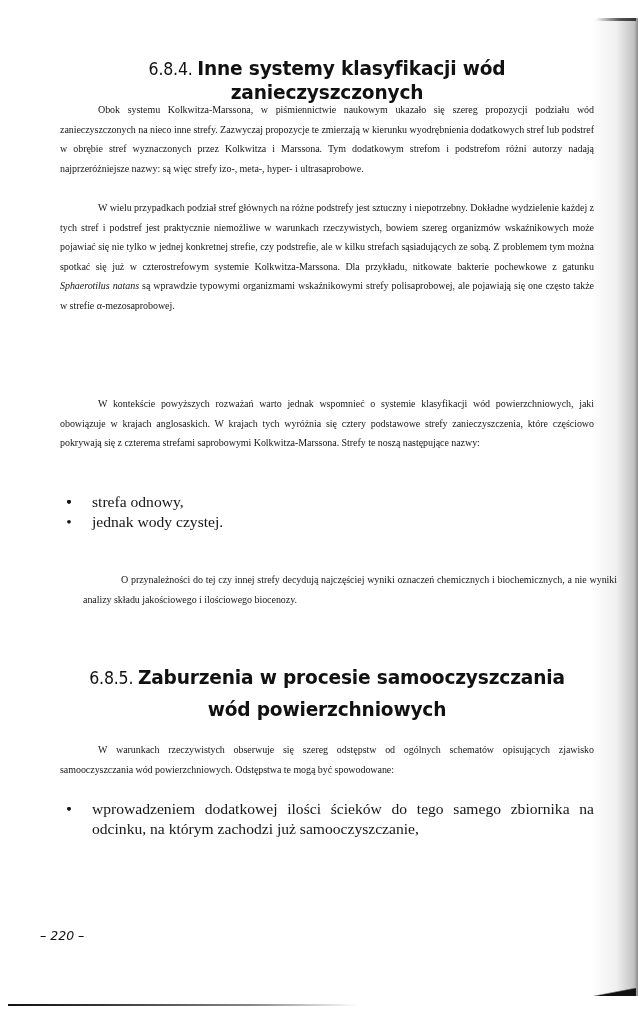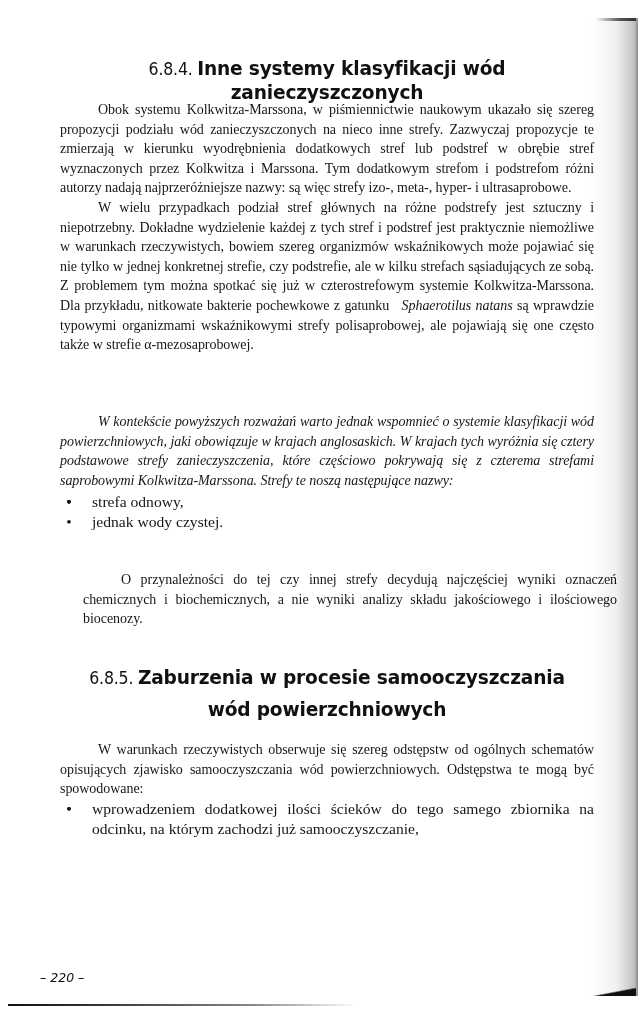--- a/index.html
+++ b/index.html
@@ -38,38 +38,38 @@
       color: #111;
       text-align: center;
       letter-spacing: -0.2px;
     }
     .h .num { font-size: 17px; font-weight: 400; }
     .h .title { font-size: 20px; font-weight: bold; }
     .h1 { position: absolute; left: 0; top: 56px; width: 534px; transform: scaleX(0.93); transform-origin: center; }
     .h2 { position: absolute; left: 0; top: 662px; width: 534px; line-height: 30px; transform: scaleX(0.93); transform-origin: center; }
     .para {
       position: absolute; left: 0; width: 534px;
-      font-size: 14px; line-height: 19.6px;
+      font-size: 10px; line-height: 19.6px;
       text-align: justify; text-indent: 38px; margin: 0;
       letter-spacing: -0.05px;
     }
     ul.bullets {
       position: absolute; left: 0; width: 534px; margin: 0; padding: 0;
       list-style: none;
       font-size: 15.6px; line-height: 19.6px;
     }
     ul.bullets li { position: relative; padding-left: 32px; text-align: justify; }
     ul.bullets li .dot {
       position: absolute; left: 3px; top: 0; width: 12px; text-align: center;
     }
-    i.sp { font-style: italic; margin-left: 8px; }
+    i.sp { font-style: italic; }
     .pagenum {
       position: absolute; left: 40px; top: 928px;
       font-family: "DejaVu Sans", "Liberation Sans", sans-serif;
-      font-style: italic; font-size: 12.5px; color: #111; margin-top: 42px;
+      font-style: italic; font-size: 12.5px; color: #111;
     }
   </style>
 </head>
 <body>
 
 <div class="page">
   <div class="edge-shadow"></div>
   <div class="edge-top"></div>
   <div class="edge-bottom-corner"></div>
   <div class="bottom-rule"></div>
@@ -78,21 +78,21 @@
 
     <div class="h h1">
       <span class="num">6.8.4.</span>
       <span class="title">Inne systemy klasyfikacji wód zanieczyszczonych</span>
     </div>
 
     <p class="para" style="top:100px;">Obok systemu Kolkwitza-Marssona, w piśmiennictwie naukowym ukazało się szereg propozycji podziału wód zanieczyszczonych na nieco inne strefy. Zazwyczaj propozycje te zmierzają w kierunku wyodrębnienia dodatkowych stref lub podstref w obrębie stref wyznaczonych przez Kolkwitza i Marssona. Tym dodatkowym strefom i podstrefom różni autorzy nadają najprzeróżniejsze nazwy: są więc strefy izo-, meta-, hyper- i ultrasaprobowe.</p>
 
     <p class="para" style="top:198px;"><span>W wielu przypadkach podział stref głównych na różne podstrefy jest sztuczny i niepotrzebny. Dokładne wydzielenie każdej z tych stref i podstref jest praktycznie niemożliwe w warunkach rzeczywistych, bowiem szereg organizmów wskaźnikowych może pojawiać się nie tylko w jednej konkretnej strefie, czy podstrefie, ale w kilku strefach sąsiadujących ze sobą. Z problemem tym można spotkać się już w czterostrefowym systemie Kolkwitza-Marssona. Dla przykładu, nitkowate bakterie pochewkowe z gatunku </span><i class="sp">Sphaerotilus natans</i><span> są wprawdzie typowymi organizmami wskaźnikowymi strefy polisaprobowej, ale pojawiają się one często także w strefie α-mezosaprobowej.</span></p>
 
-    <p class="para" style="top:412px;font-style:italic;">W kontekście powyższych rozważań warto jednak wspomnieć o systemie klasyfikacji wód powierzchniowych, jaki obowiązuje w krajach anglosaskich. W krajach tych wyróżnia się cztery podstawowe strefy zanieczyszczenia, które częściowo pokrywają się z czterema strefami saprobowymi Kolkwitza-Marssona. Strefy te noszą następujące nazwy:</p>
+    <p class="para" style="top:394px;">W kontekście powyższych rozważań warto jednak wspomnieć o systemie klasyfikacji wód powierzchniowych, jaki obowiązuje w krajach anglosaskich. W krajach tych wyróżnia się cztery podstawowe strefy zanieczyszczenia, które częściowo pokrywają się z czterema strefami saprobowymi Kolkwitza-Marssona. Strefy te noszą następujące nazwy:</p>
 
     <ul class="bullets" style="top:492px;">
       <li><span class="dot">•</span></li>
       <li><span class="dot">•</span></li>
       <li><span class="dot">•</span><span>strefa odnowy,</span></li>
       <li><span class="dot">•</span><span>jednak wody czystej.</span></li>
     </ul>
 
     <p class="para" style="top:570px;margin-left:23px;">O przynależności do tej czy innej strefy decydują najczęściej wyniki oznaczeń chemicznych i biochemicznych, a nie wyniki analizy składu jakościowego i ilościowego biocenozy.</p>
 

